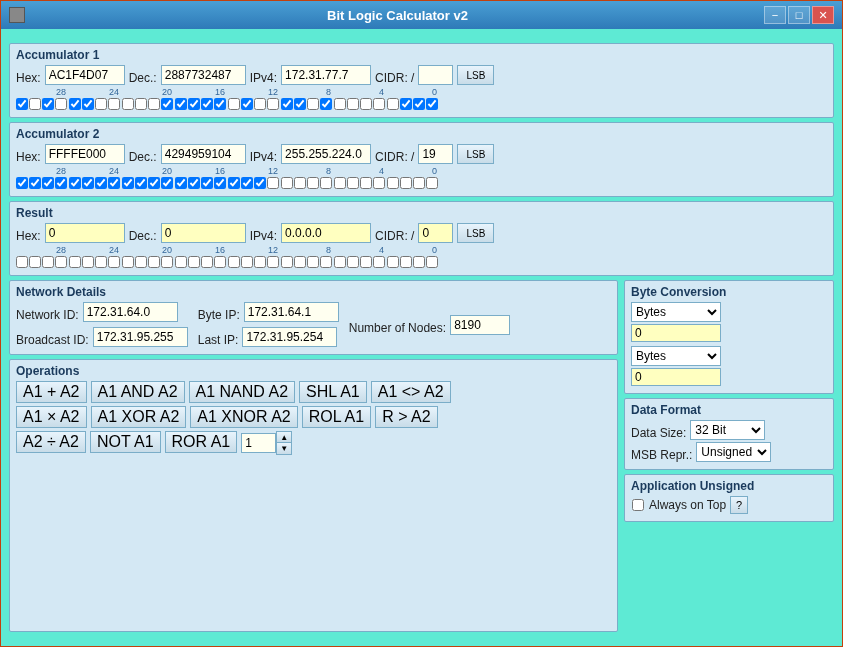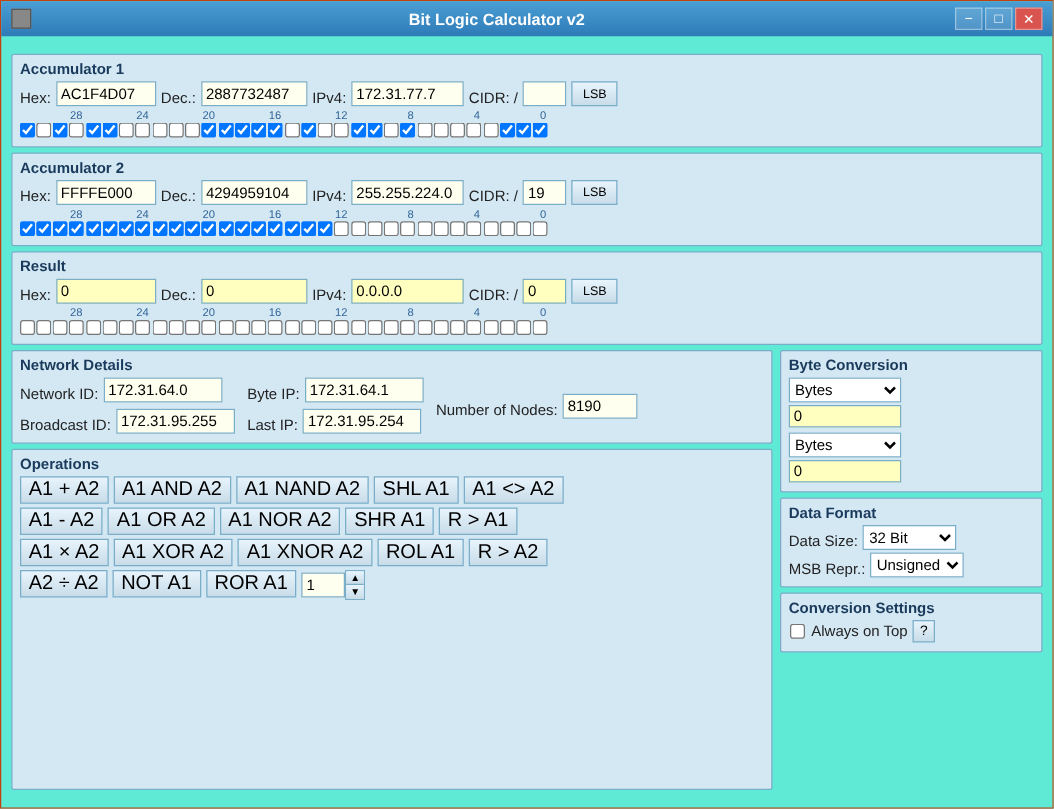--- a/index.html
+++ b/index.html
@@ -530,27 +530,20 @@
           <div class="section-title">Operations</div>
           <div id="operations-buttons">
               <div class="op-row">
                 <button class="op-btn">A1 + A2</button>
                 <button class="op-btn">A1 AND A2</button>
                 <button class="op-btn">A1 NAND A2</button>
                 <button class="op-btn">SHL A1</button>
                 <button class="op-btn">A1 &lt;&gt; A2</button>
               </div>
               <div class="op-row">
-                <button class="op-btn">A1 - A2</button>
-                <button class="op-btn">A1 OR A2</button>
-                <button class="op-btn">A1 NOR A2</button>
-                <button class="op-btn">SHR A1</button>
-                <button class="op-btn">R &gt; A1</button>
-              </div>
-              <div class="op-row">
                 <button class="op-btn">A1 × A2</button>
                 <button class="op-btn">A1 XOR A2</button>
                 <button class="op-btn">A1 XNOR A2</button>
                 <button class="op-btn">ROL A1</button>
                 <button class="op-btn">R &gt; A2</button>
               </div>
               <div class="op-row">
                 <button class="op-btn">A2 ÷ A2</button>
                 <button class="op-btn">NOT A1</button>
                 <button class="op-btn">ROR A1</button>
@@ -599,21 +592,21 @@
           </div>
           <div class="row">
             <span class="field-label">MSB Repr.:</span>
             <select style="width:75px;">
               <option>Unsigned</option><option>Signed</option><option>Two's Comp</option>
             </select>
           </div>
         </div>
 
         <div class="section">
-          <div class="section-title">Conversion Settings</div>
+          <div class="section-title">Application Unsigned</div>
           <div class="row" style="align-items:center;gap:4px;">
             <input type="checkbox" style="">
             <span class="field-label">Always on Top</span>
             <button class="help-btn">?</button>
           </div>
         </div>
 
       </div>
     </div>
 

